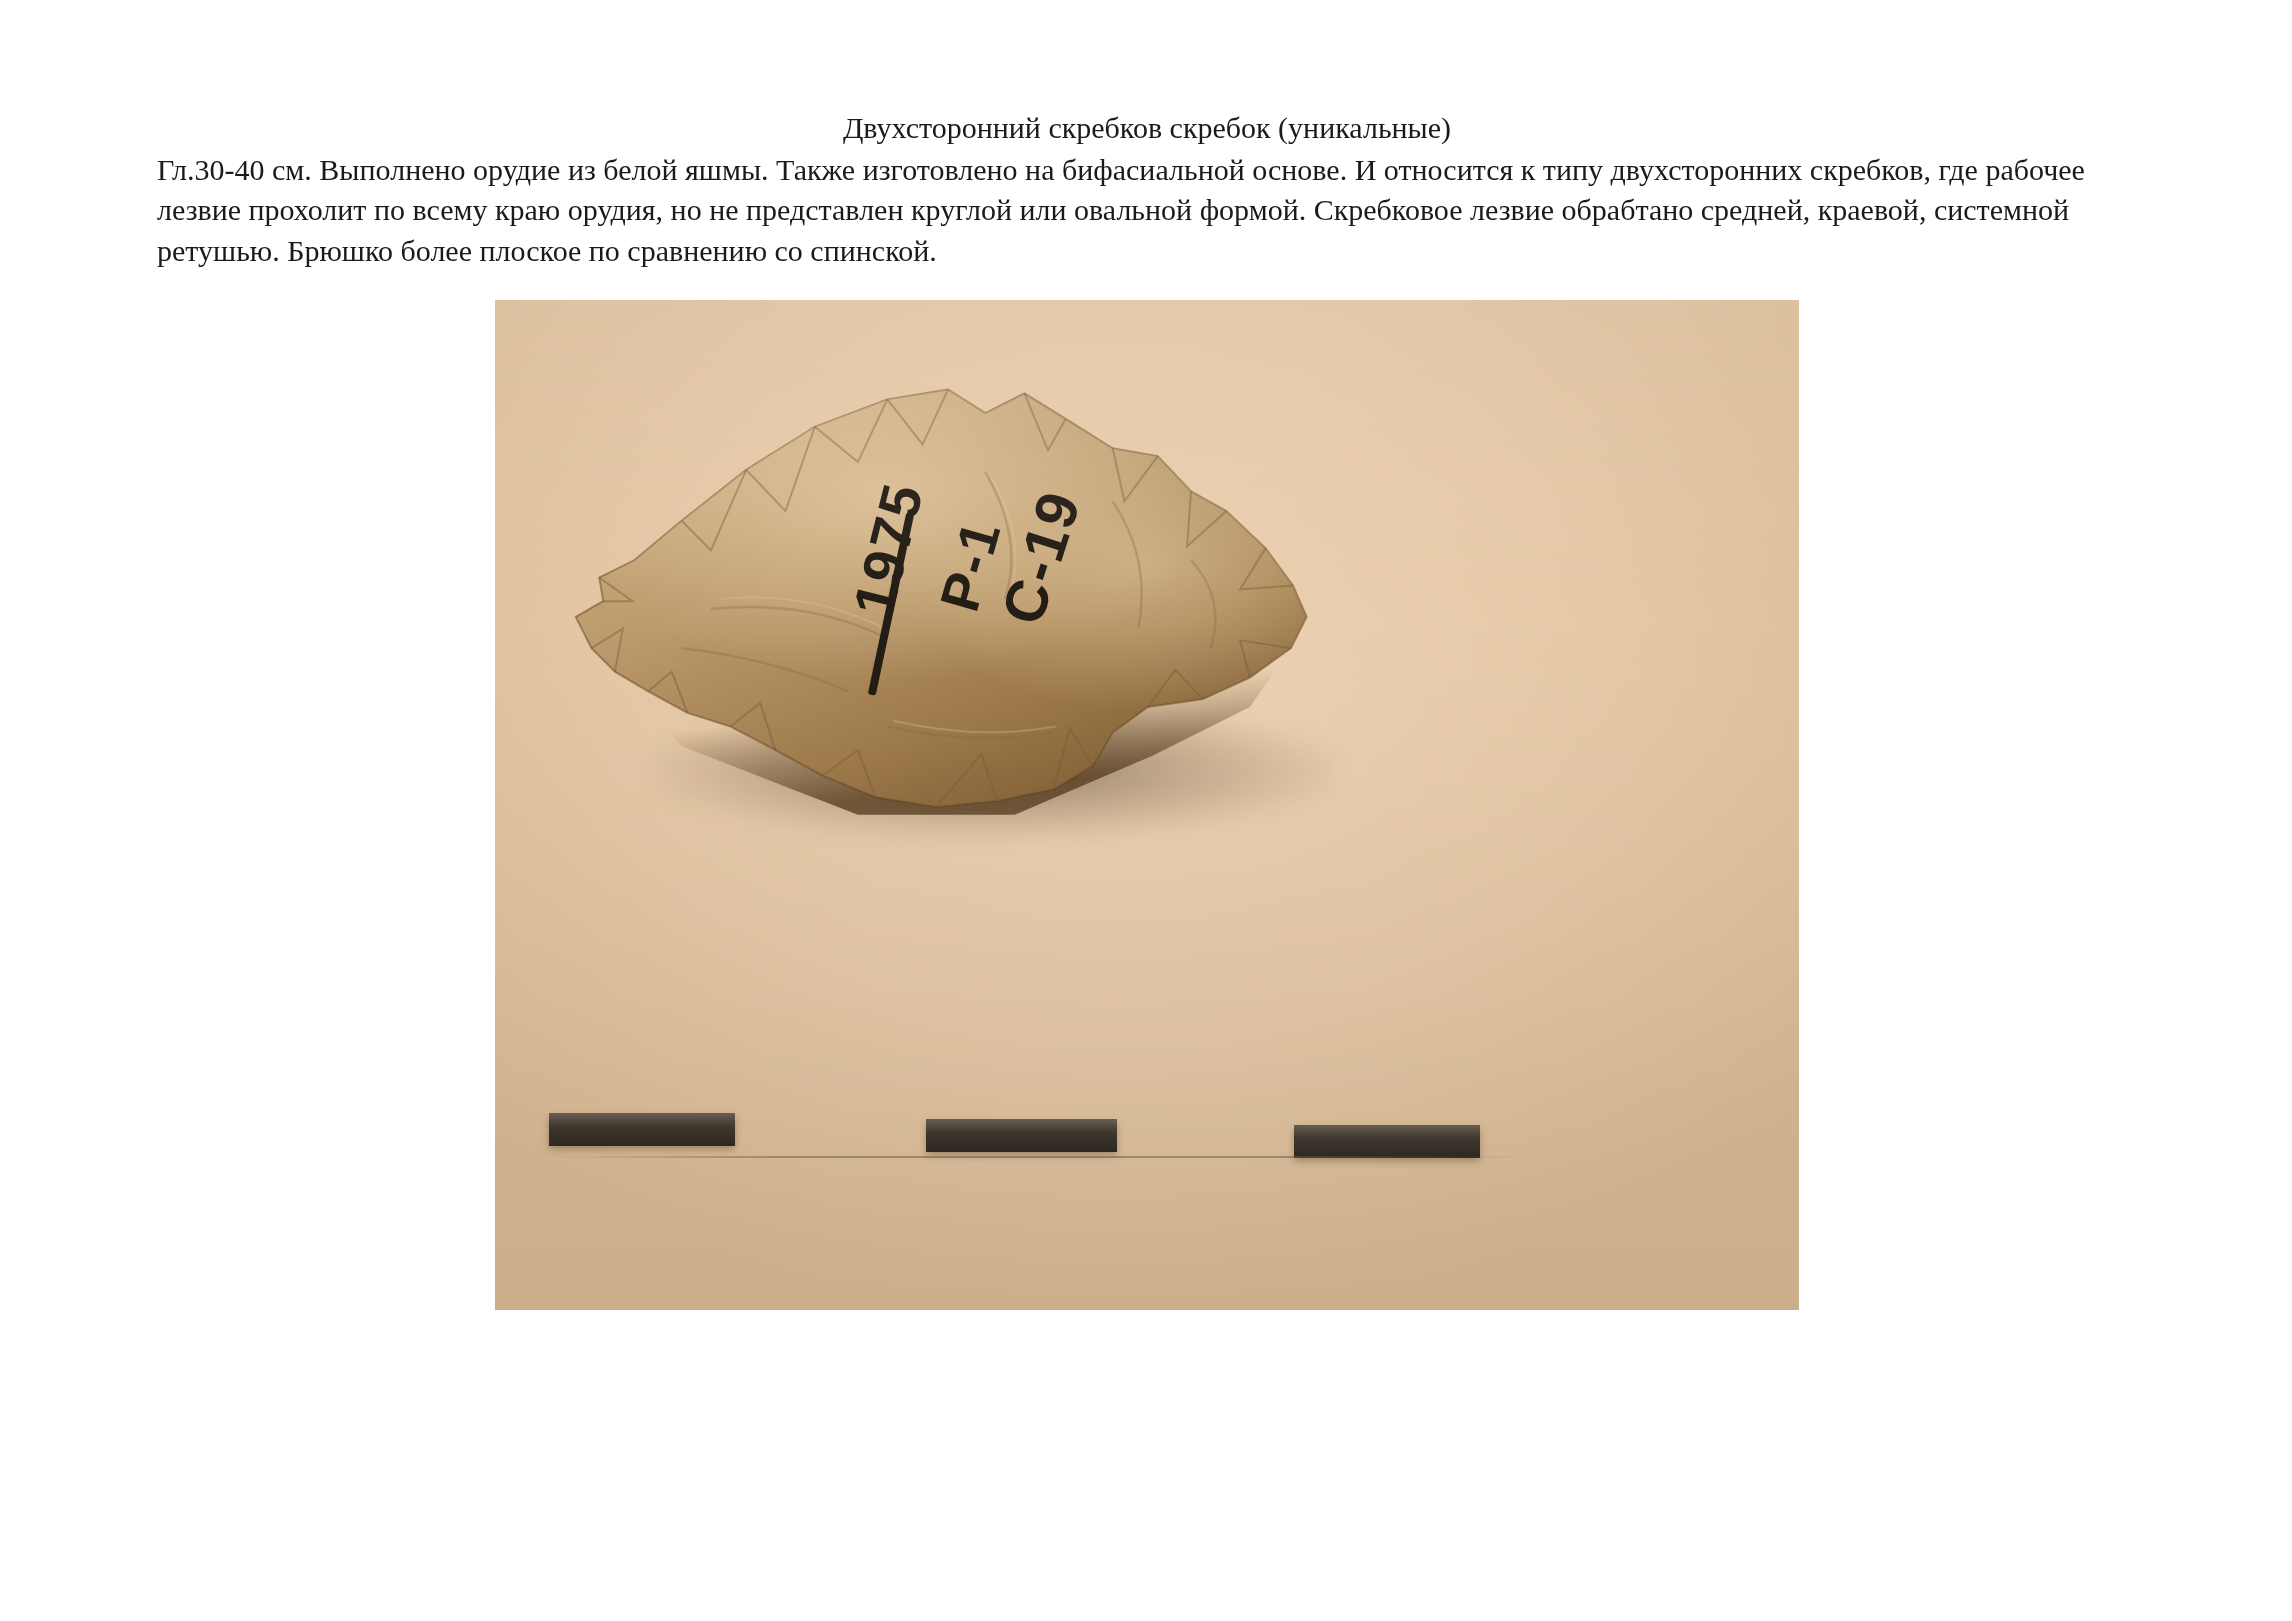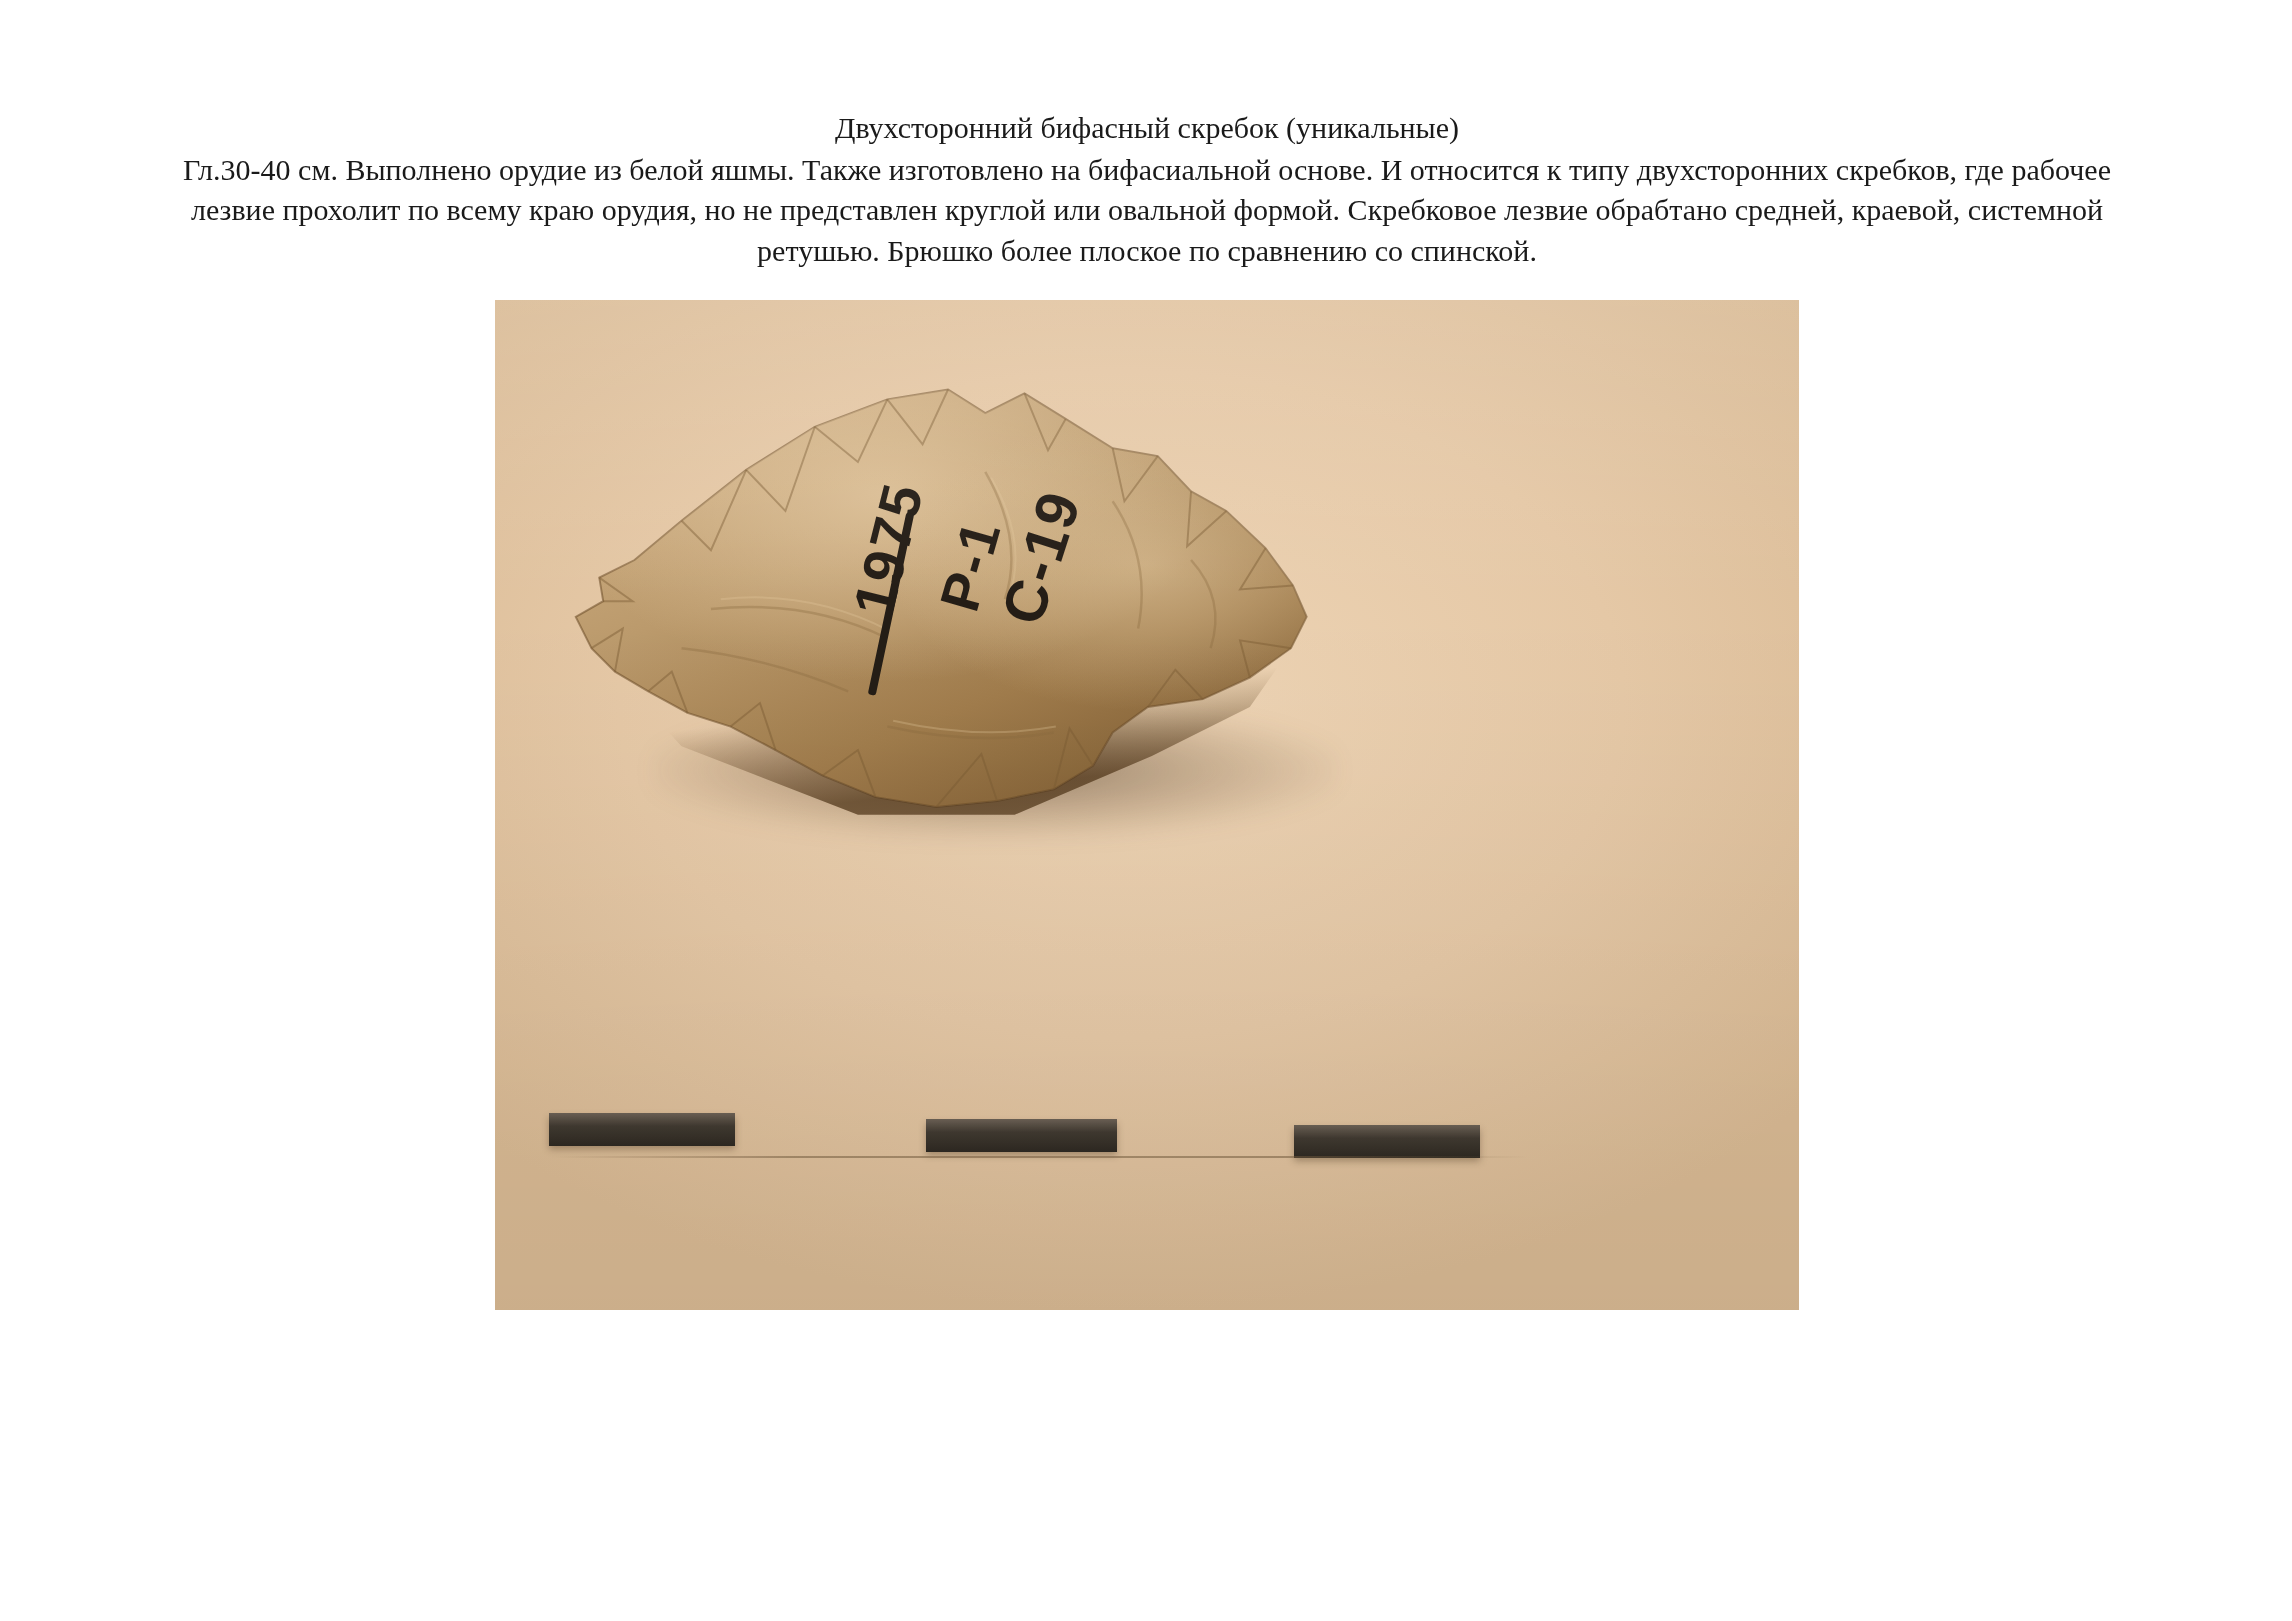--- a/index.html
+++ b/index.html
@@ -31,21 +31,21 @@
     text-align: center;
     font-size: 30px;
     line-height: 1.34;
   }
   .caption-title {
     display: block;
     margin-bottom: 2px;
   }
   .caption-text {
     display: block;
-    text-align: center;
+    text-align: left;
   }
   .figure-wrap {
     margin-top: 29px;
     display: flex;
     justify-content: center;
   }
   .photo {
     position: relative;
     width: 1304px;
     height: 1010px;
@@ -130,21 +130,21 @@
   }
 </style>
 </head>
 <body>
 
 <div class="page">
 
   <div class="doc-body">
 
     <div class="caption-block">
-      <span class="caption-title">Двухсторонний бифасный скребок (уникальные)</span>
+      <span class="caption-title">Двухсторонний скребков скребок (уникальные)</span>
       <span class="caption-text">Гл.30-40 см. Выполнено орудие из белой яшмы. Также изготовлено на бифасиальной основе. И относится к типу двухсторонних скребков, где рабочее лезвие прохолит по всему краю орудия, но не представлен круглой или овальной формой. Скребковое лезвие обрабтано средней, краевой, системной ретушью. Брюшко более плоское по сравнению со спинской.</span>
     </div>
 
     <div class="figure-wrap">
       <div class="photo">
 
         <div class="artifact">
           <div class="stone-shadow"></div>
 
           <div class="stone-body">

